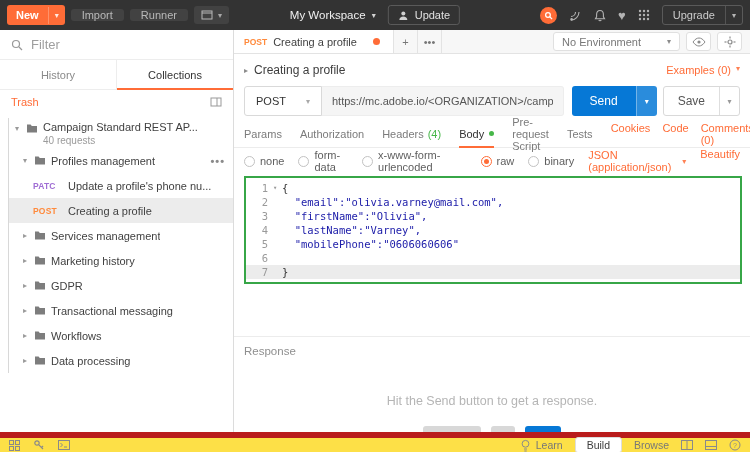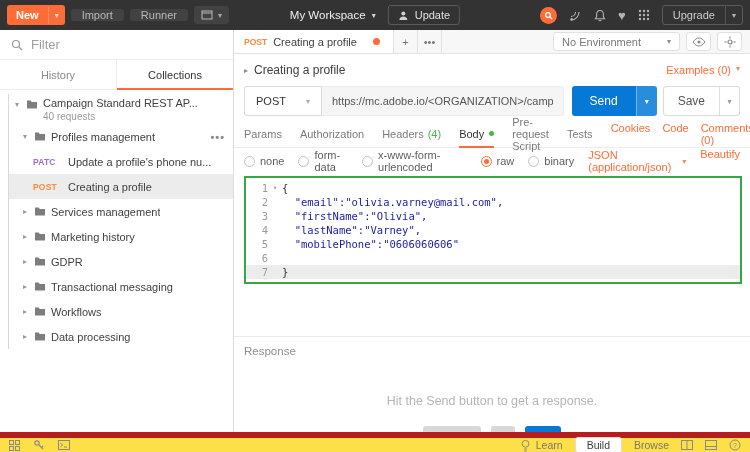--- a/index.html
+++ b/index.html
@@ -227,20 +227,29 @@
         <input placeholder="Filter" style="">
       </div>
       <div class="side-tabs">
         <div class="side-tab">
             <span>History</span>
           </div>
         <div class="side-tab active">
             <span>Collections</span>
           </div>
       </div>
+      <div class="trash-row">
+        <span class="trash-link">Trash</span>
+        <span class="side-toggle">
+            <svg width="12" height="12" viewBox="0 0 12 12">
+              <rect x="1" y="2" width="10" height="8" fill="none" stroke="#999"></rect>
+              <line x1="7" y1="2" x2="7" y2="10" stroke="#999"></line>
+            </svg>
+          </span>
+      </div>
 
       <div class="tree">
         <div class="collection">
 
           <div class="root-row">
             <span class="tree-caret" style="margin-top:3px">▾</span>
             <span style="margin-top:2px">
                 <svg width="12" height="11" viewBox="0 0 12 11">
                   <path d="M1 1.5h3.6l1.2 1.6H11V9.5H1z" fill="#7d7d7d"></path>
                 </svg>

